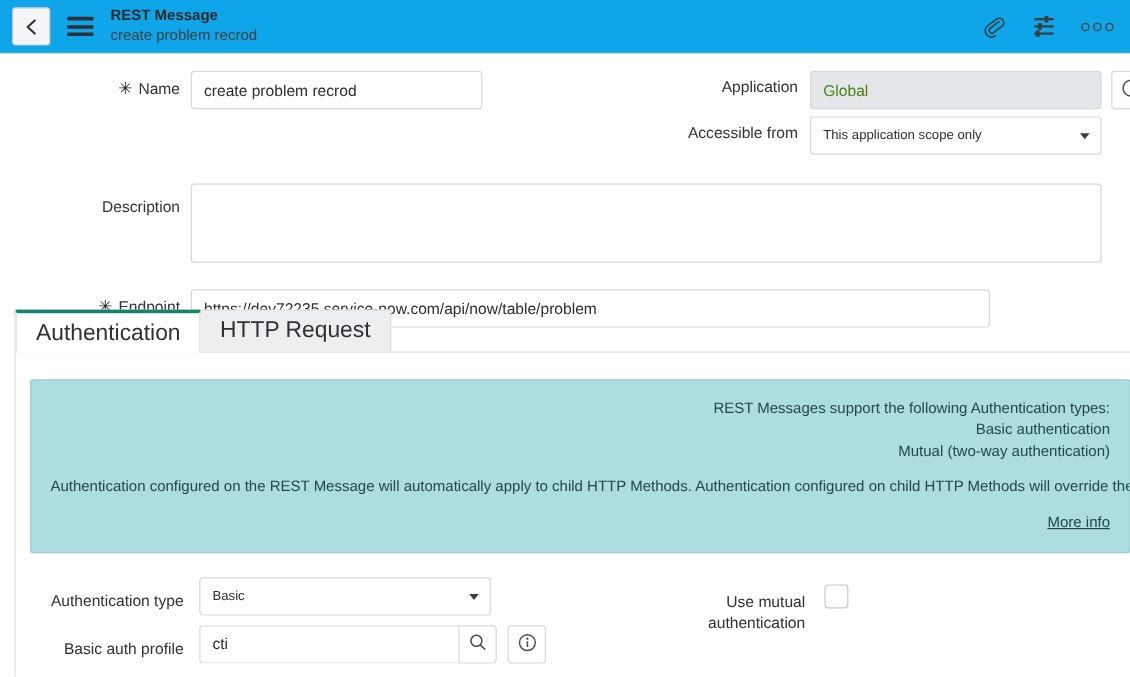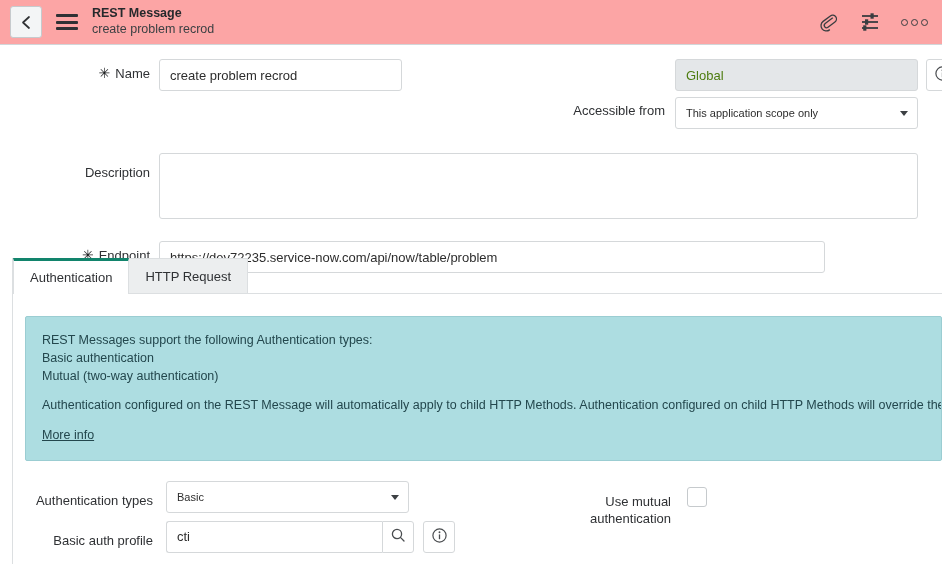--- a/index.html
+++ b/index.html
@@ -13,21 +13,21 @@
     background: #ffffff;
     font-family: "Liberation Sans", sans-serif;
     font-size: 13px;
     color: #2d2d2d;
     position: relative;
   }
 
   
   .header {
     height: 45px;
-    background: #fca5a5;
+    background: #0ea5e9;
     border-bottom: 1px solid #d2d6d9;
     display: flex;
     align-items: center;
     padding: 0 14px 0 10px;
     box-sizing: border-box;
     position: relative;
   }
   .back-btn {
     width: 30px;
     height: 30px;
@@ -209,21 +209,21 @@
     height: 36px;
     border-bottom: 1px solid #dcdfe1;
     padding-left: 0;
     box-sizing: border-box;
   }
   .tab {
     height: 35px;
     display: flex;
     align-items: center;
     padding: 0 16px;
-    font-size: 13px;
+    font-size: 19px;
     color: #2f3134;
     cursor: pointer;
     box-sizing: border-box;
     position: relative;
     background: #eceeef;
     border: 1px solid #dcdfe1;
     border-bottom: none;
     margin-right: -1px;
   }
   .tab.active {
@@ -238,20 +238,21 @@
     background: #addde1;
     border: 1px solid #9bcdd2;
     border-radius: 2px;
     padding: 14px 16px 16px 16px;
     box-sizing: border-box;
     color: #23474d;
     font-size: 12.5px;
     line-height: 1.45;
     overflow: hidden;
     white-space: nowrap;
+    text-align: right;
   }
   .info-panel p { margin: 0; }
   .info-gap { height: 11px; }
   .more-info {
     color: #23474d;
     text-decoration: underline;
     font-size: 12.5px;
     cursor: pointer;
   }
   .bottom-fields {
@@ -307,20 +308,21 @@
 </div>
 
 <div class="form-area">
 
   <div class="row" style="height:38px;">
     <div class="fld-label" style="width:150px;">
       <span class="req-star">✳</span><span>Name</span>
     </div>
     <input class="txt-input" style="position: absolute; left: 159px; top: 0px; width: 243px;" value="create problem recrod">
 
+    <div class="fld-label" style="position:absolute;left:540px;top:0;width:125px;">Application</div>
     <input class="txt-input readonly" readonly="" style="position: absolute; left: 675px; top: 0px; width: 243px;" value="Global">
     <div class="sq-btn" style="position:absolute;left:926px;top:0;">
       <span>
         <svg width="17" height="17" viewBox="0 0 17 17">
           <circle cx="8.5" cy="8.5" r="6.6" fill="none" stroke="#4a4d50" stroke-width="1.2"></circle>
           <circle cx="8.5" cy="5.3" r="0.95" fill="#4a4d50"></circle>
           <line x1="8.5" y1="7.4" x2="8.5" y2="12.2" stroke="#4a4d50" stroke-width="1.3"></line>
         </svg>
       </span>
     </div>
@@ -363,21 +365,21 @@
     <p>REST Messages support the following Authentication types:</p>
     <p>Basic authentication</p>
     <p>Mutual (two-way authentication)</p>
     <div class="info-gap"></div>
     <p>Authentication configured on the REST Message will automatically apply to child HTTP Methods. Authentication configured on child HTTP Methods will override the parent</p>
     <div class="info-gap"></div>
     <span class="more-info">More info</span>
   </div>
 
   <div class="bottom-fields" style="height:110px;">
-    <div class="fld-label" style="position:absolute;left:0;top:6px;width:140px;">Authentication types</div>
+    <div class="fld-label" style="position:absolute;left:0;top:6px;width:140px;">Authentication type</div>
     <div class="sel-wrap" style="position:absolute;left:153px;top:0;">
       <select class="sel-input" style="width:243px;">
         <option>Basic</option>
       </select>
       <span class="sel-caret"></span>
     </div>
 
     <div class="fld-label" style="position:absolute;left:0;top:46px;width:140px;">Basic auth profile</div>
     <input class="txt-input" style="position: absolute; left: 153px; top: 40px; width: 216px; border-right: none; border-radius: 3px 0px 0px 3px;" value="cti">
     <div class="sq-btn" style="position:absolute;left:369px;top:40px;border-radius:0 3px 3px 0;">

